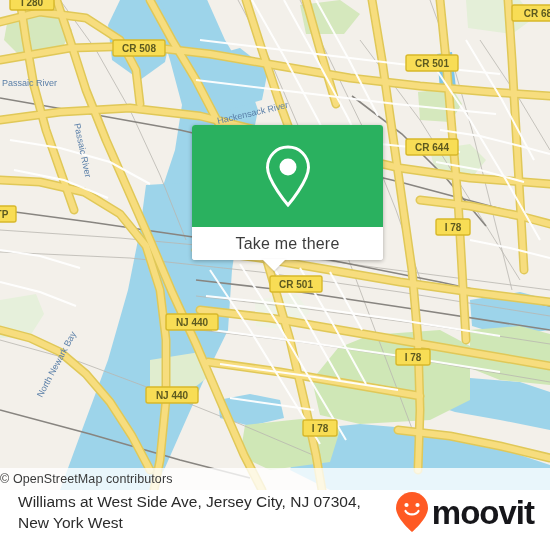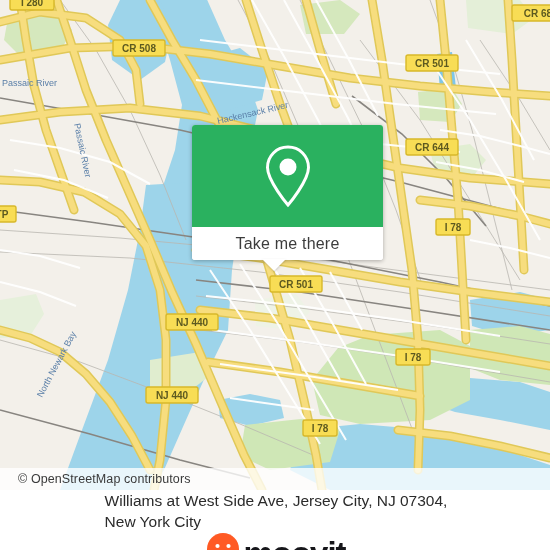--- a/index.html
+++ b/index.html
@@ -35,21 +35,21 @@
   #attribution {
     position: absolute;
     left: 0;
     top: 468px;
     width: 550px;
     height: 22px;
     background: rgba(255,255,255,0.78);
     display: flex;
     align-items: center;
     box-sizing: border-box;
-    padding-left: 18px;
+    padding-left: 0;
   }
   #attribution .attr-text {
     font-size: 12.5px;
     color: #3a3a3a;
     letter-spacing: 0.1px;
     white-space: nowrap;
   }
 
   
   #callout {
@@ -102,21 +102,20 @@
     left: 0;
     top: 490px;
     width: 550px;
     height: 60px;
     background: #ffffff;
     display: flex;
     align-items: center;
     justify-content: space-between;
     box-sizing: border-box;
     padding: 0 16px 16px 18px;
-    flex-direction: column;
   }
   #footer .place {
     font-size: 15.5px;
     line-height: 21px;
     color: #2b2b2b;
     max-width: 380px;
   }
   #brand {
     display: flex;
     align-items: center;
@@ -358,21 +357,21 @@
     </div>
     <div class="card-bottom">
       <span class="card-label">Take me there</span>
     </div>
   </div>
   <div id="callout-tail"></div>
 
   <div id="footer">
     <div class="place">
       <div>Williams at West Side Ave, Jersey City, NJ 07304,</div>
-      <div>New York City</div>
+      <div>New York West</div>
     </div>
     <div id="brand">
       <svg width="34" height="42" viewBox="0 0 34 42">
         <path d="M17 1 C8.2 1 1 8.2 1 17 C1 27.5 17 41 17 41 C17 41 33 27.5 33 17 C33 8.2 25.8 1 17 1 Z" fill="#ff5a24"></path>
         <circle cx="11.5" cy="14" r="2.1" fill="#ffffff"></circle>
         <circle cx="22.5" cy="14" r="2.1" fill="#ffffff"></circle>
         <path d="M10.5 20 C13 24.5 21 24.5 23.5 20" fill="none" stroke="#ffffff" stroke-width="2.2" stroke-linecap="round"></path>
       </svg>
       <span class="brand-word">moovit</span>
     </div>

